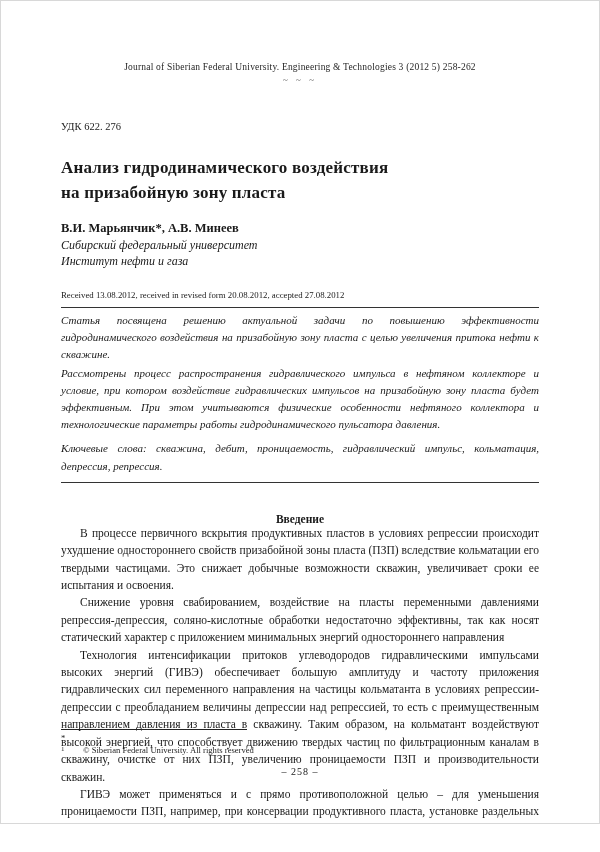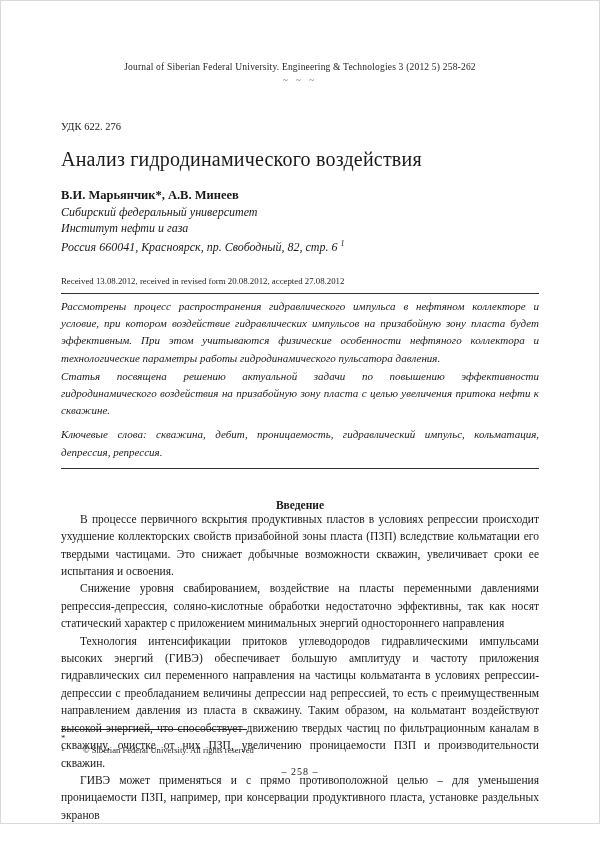--- a/index.html
+++ b/index.html
@@ -36,23 +36,23 @@
     font-size: 9px;
     color: #555;
     letter-spacing: 3px;
     margin-top: 3px;
   }
   .udk {
     margin-top: 36px;
     font-size: 10.5px;
   }
   .article-title {
-    margin-top: 15px;
-    font-size: 20px;
-    font-weight: normal;
+    margin-top: 23px;
+    font-size: 17px;
+    font-weight: bold;
     line-height: 25px;
     letter-spacing: 0.2px;
   }
   .authors-block {
     margin-top: 15px;
   }
   .authors {
     font-size: 12.5px;
     font-weight: bold;
     line-height: 17px;
@@ -145,45 +145,45 @@
 <div class="page">
   <div class="content">
 
     <div class="journal-line">Journal of Siberian Federal University. Engineering &amp; Technologies 3 (2012 5) 258-262</div>
     <div class="ornament">~ ~ ~</div>
 
     <div class="udk">УДК 622. 276</div>
 
     <div class="article-title">
       <div>Анализ гидродинамического воздействия</div>
+      <div>на призабойную зону пласта</div>
     </div>
 
     <div class="authors-block">
       <div class="authors">В.И. Марьянчик*, А.В. Минеев</div>
       <div class="affiliation">Сибирский федеральный университет</div>
       <div class="affiliation">Институт нефти и газа</div>
-      <div class="affiliation"><span>Россия 660041, Красноярск, пр. Свободный, 82, стр. 6</span> <sup>1</sup></div>
     </div>
 
     <div class="received">Received 13.08.2012, received in revised form 20.08.2012, accepted 27.08.2012</div>
 
     <hr class="rule">
 
     <div class="abstract">
+      <p>Статья посвящена решению актуальной задачи по повышению эффективности гидродинамического воздействия на призабойную зону пласта с целью увеличения притока нефти к скважине.</p>
       <p>Рассмотрены процесс распространения гидравлического импульса в нефтяном коллекторе и условие, при котором воздействие гидравлических импульсов на призабойную зону пласта будет эффективным. При этом учитываются физические особенности нефтяного коллектора и технологические параметры работы гидродинамического пульсатора давления.</p>
-      <p>Статья посвящена решению актуальной задачи по повышению эффективности гидродинамического воздействия на призабойную зону пласта с целью увеличения притока нефти к скважине.</p>
       <p class="keywords">Ключевые слова: скважина, дебит, проницаемость, гидравлический импульс, кольматация, депрессия, репрессия.</p>
     </div>
 
     <hr class="rule">
 
     <div class="section-heading">Введение</div>
 
     <div class="body-text">
-      <p>В процессе первичного вскрытия продуктивных пластов в условиях репрессии происходит ухудшение коллекторских свойств призабойной зоны пласта (ПЗП) вследствие кольматации его твердыми частицами. Это снижает добычные возможности скважин, увеличивает сроки ее испытания и освоения.</p>
+      <p>В процессе первичного вскрытия продуктивных пластов в условиях репрессии происходит ухудшение одностороннего свойств призабойной зоны пласта (ПЗП) вследствие кольматации его твердыми частицами. Это снижает добычные возможности скважин, увеличивает сроки ее испытания и освоения.</p>
       <p>Снижение уровня свабированием, воздействие на пласты переменными давлениями репрессия-депрессия, соляно-кислотные обработки недостаточно эффективны, так как носят статический характер с приложением минимальных энергий одностороннего направления</p>
       <p>Технология интенсификации притоков углеводородов гидравлическими импульсами высоких энергий (ГИВЭ) обеспечивает большую амплитуду и частоту приложения гидравлических сил переменного направления на частицы кольматанта в условиях репрессии-депрессии с преобладанием величины депрессии над репрессией, то есть с преимущественным направлением давления из пласта в скважину. Таким образом, на кольматант воздействуют высокой энергией, что способствует движению твердых частиц по фильтрационным каналам в скважину, очистке от них ПЗП, увеличению проницаемости ПЗП и производительности скважин.</p>
       <p>ГИВЭ может применяться и с прямо противоположной целью – для уменьшения проницаемости ПЗП, например, при консервации продуктивного пласта, установке раздельных экранов</p>
     </div>
   </div>
 
   <div class="footer">
     <hr class="footnote-rule">
     <div class="footnote">
       <span class="marker">*</span>

